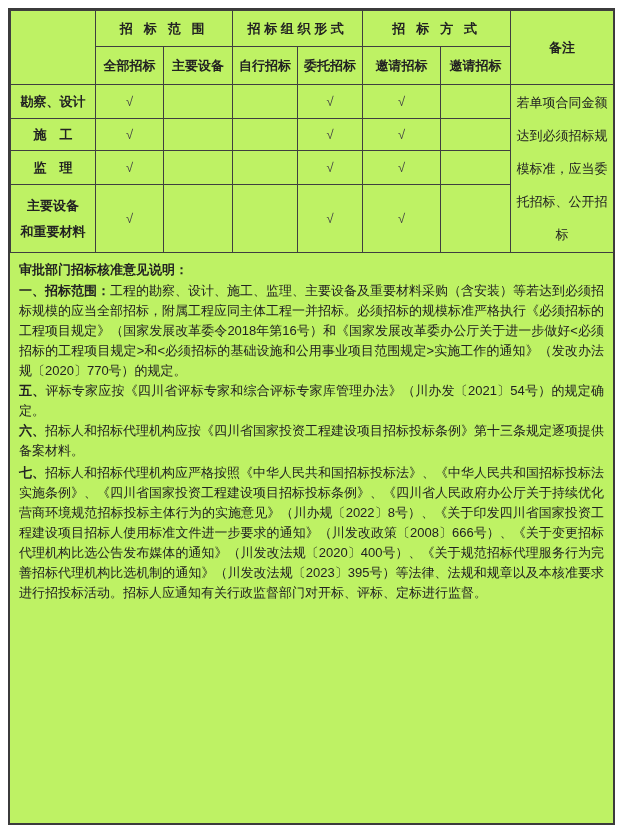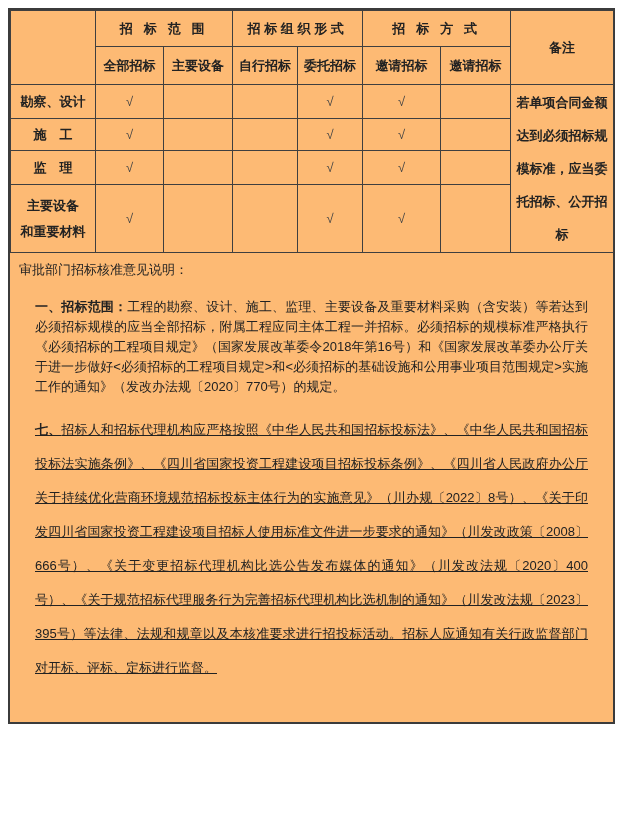--- a/index.html
+++ b/index.html
@@ -6,24 +6,24 @@
     margin: 0; padding: 0;
     width: 623px; height: 832px;
     background: #ffffff;
     overflow: hidden;
     font-family: "Liberation Sans", sans-serif;
     color: #222222;
   }
   .doc {
     position: absolute;
     left: 8px; top: 8px;
-    width: 607px; height: 716px;
+    width: 607px; height: 817px;
     box-sizing: border-box;
     border: 2px solid #3b3b3b;
-    background: #fdba74;
+    background: #bef264;
   }
   table.grid {
     width: 100%;
     border-collapse: collapse;
     table-layout: fixed;
   }
   table.grid th, table.grid td {
     border: 1px solid #3f3f3f;
     padding: 0 2px;
     text-align: center;
@@ -36,44 +36,44 @@
   tr.data-row-1 { height: 34px; }
   tr.data-row-2 { height: 32px; }
   tr.data-row-3 { height: 34px; }
   tr.data-row-4 { height: 68px; }
   th.group-hdr  { font-weight: bold; letter-spacing: 0.28em; }
   th.sub-hdr    { font-weight: bold; letter-spacing: 0; }
   th.remark-hdr { font-weight: bold; }
   td.row-label  { font-weight: bold; white-space: pre-line; line-height: 26px; }
   td.check-cell { color: #444; font-size: 13px; }
   td.remark-cell {
-    font-weight: bold;
+    font-weight: normal;
     white-space: pre-line;
     line-height: 33px;
     font-size: 13px;
     text-align: center;
   }
   .notes {
     box-sizing: border-box;
     height: 571px;
     padding: 5px 9px 0 9px;
     font-size: 13px;
     line-height: 20px;
     text-align: justify;
     overflow: hidden;
   }
   .notes-title {
-    font-weight: normal;
+    font-weight: bold;
     line-height: 23px;
     margin: 0;
     text-align: left;
   }
-  .note-item { margin: 16px; }
+  .note-item { margin: 0; }
   .note-item .lbl { font-weight: bold; }
-  .note-item.wide { line-height: 34px; margin-top: 2px; text-decoration: underline; }
+  .note-item.wide { line-height: 20px; margin-top: 2px; }
 </style>
 </head>
 <body>
 
 <div class="doc">
 
   <table class="grid">
     <colgroup>
       <col style="width:85px">
         <col style="width:68px">
@@ -141,17 +141,19 @@
       <td class="check-cell">√</td>
       <td class="check-cell">√</td>
       <td class="check-cell"></td>
     </tr>
   </tbody>
     </table>
 
   <div class="notes">
     <p class="notes-title">审批部门招标核准意见说明：</p>
     <p class="note-item"><span class="lbl">一、招标范围：</span><span>工程的勘察、设计、施工、监理、主要设备及重要材料采购（含安装）等若达到必须招标规模的应当全部招标，附属工程应同主体工程一并招标。必须招标的规模标准严格执行《必须招标的工程项目规定》（国家发展改革委令2018年第16号）和《国家发展改革委办公厅关于进一步做好&lt;必须招标的工程项目规定&gt;和&lt;必须招标的基础设施和公用事业项目范围规定&gt;实施工作的通知》（发改办法规〔2020〕770号）的规定。</span></p>
+    <p class="note-item"><span class="lbl">五、</span><span>评标专家应按《四川省评标专家和综合评标专家库管理办法》（川办发〔2021〕54号）的规定确定。</span></p>
+    <p class="note-item"><span class="lbl">六、</span><span>招标人和招标代理机构应按《四川省国家投资工程建设项目招标投标条例》第十三条规定逐项提供备案材料。</span></p>
     <p class="note-item wide"><span class="lbl">七、</span><span>招标人和招标代理机构应严格按照《中华人民共和国招标投标法》、《中华人民共和国招标投标法实施条例》、《四川省国家投资工程建设项目招标投标条例》、《四川省人民政府办公厅关于持续优化营商环境规范招标投标主体行为的实施意见》（川办规〔2022〕8号）、《关于印发四川省国家投资工程建设项目招标人使用标准文件进一步要求的通知》（川发改政策〔2008〕666号）、《关于变更招标代理机构比选公告发布媒体的通知》（川发改法规〔2020〕400号）、《关于规范招标代理服务行为完善招标代理机构比选机制的通知》（川发改法规〔2023〕395号）等法律、法规和规章以及本核准要求进行招投标活动。招标人应通知有关行政监督部门对开标、评标、定标进行监督。</span></p>
 
   </div>
 
 </div>
 
 </body></html>

